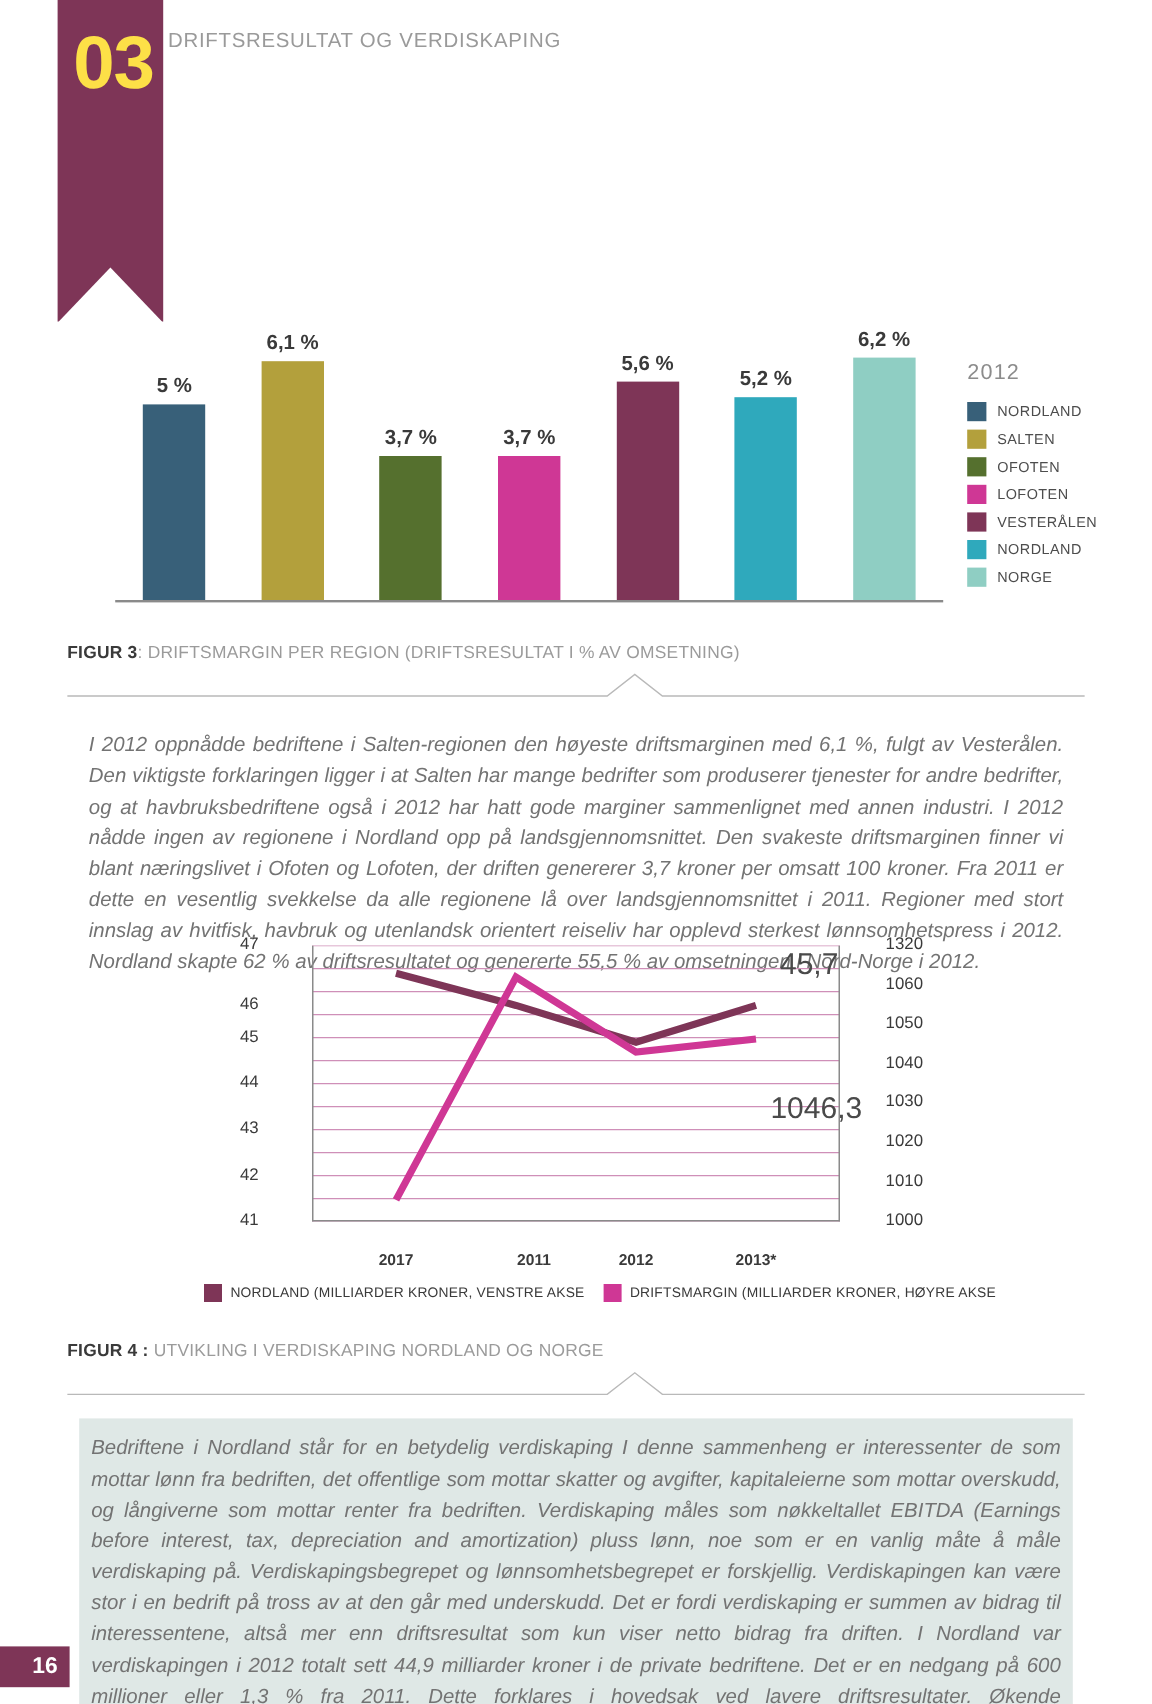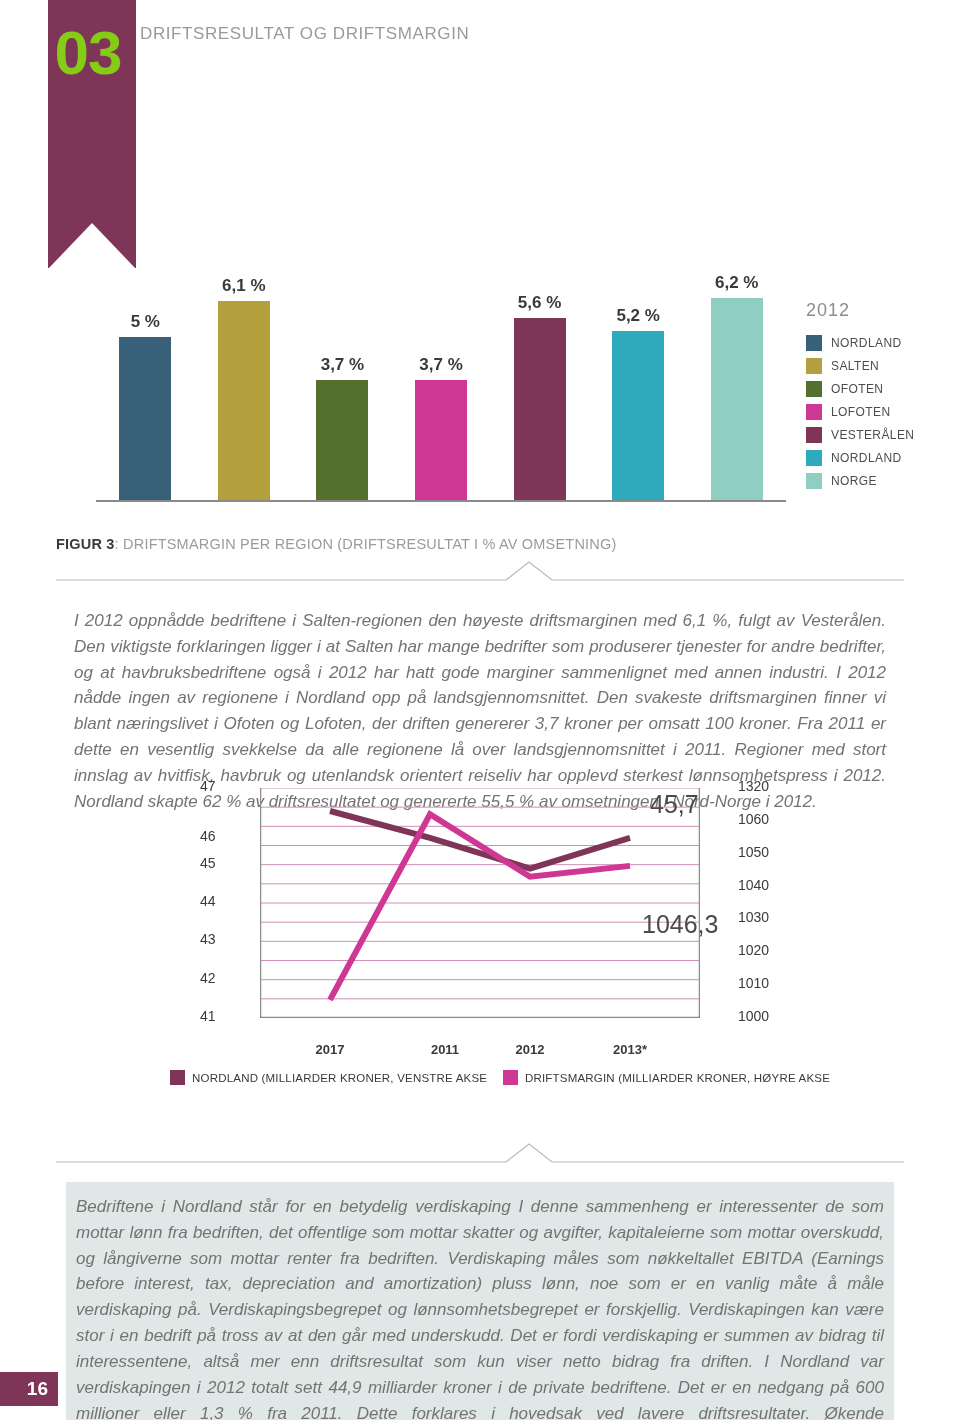--- a/index.html
+++ b/index.html
@@ -20,22 +20,22 @@
   }
   .ribbon::after {
     content: ""; position: absolute; left: 0; bottom: -1px;
     width: 0; height: 0;
     border-left: 44px solid transparent;
     border-right: 44px solid transparent;
     border-bottom: 46px solid #ffffff;
   }
   .ribbon-num {
     position: absolute; left: 0; top: 22px; width: 80px;
-    text-align: center;
-    font-size: 62px; font-weight: bold; color: #84cc16;
+    text-align: right;
+    font-size: 62px; font-weight: bold; color: #fde047;
     letter-spacing: -1px; line-height: 1;
   }
   .chapter-title {
     position: absolute; left: 140px; top: 24px;
     font-size: 17px; letter-spacing: 0.6px;
     color: #9a9a9a; font-weight: normal;
     white-space: nowrap;
   }
 
   
@@ -100,21 +100,21 @@
   }
 </style>
 </head>
 <body>
 
 <div class="page">
 
   <div class="ribbon">
     <div class="ribbon-num">03</div>
   </div>
-  <div class="chapter-title">DRIFTSRESULTAT OG DRIFTSMARGIN</div>
+  <div class="chapter-title">DRIFTSRESULTAT OG VERDISKAPING</div>
 
   <div class="barchart">
     <div class="bars" id="bars-container">
         <div class="barslot">
           <div class="bar" style="height: 71.4286%; background: rgb(56, 96, 121);">
             <div class="barlabel">5 %</div>
           </div>
         </div>
         <div class="barslot">
           <div class="bar" style="height: 87.1429%; background: rgb(179, 160, 60);">
@@ -253,20 +253,23 @@
     <div class="llegend-item" style="width:350px;">
       <span class="llegend-sw" style="background:#7e3557;"></span>
       <span class="llegend-tx">NORDLAND (MILLIARDER KRONER, VENSTRE AKSE</span>
     </div>
     <div class="llegend-item">
       <span class="llegend-sw" style="background:#cf3795;"></span>
       <span class="llegend-tx">DRIFTSMARGIN (MILLIARDER KRONER, HØYRE AKSE</span>
     </div>
   </div>
 
+  <div class="figcap" style="top:1118px;">
+    <b>FIGUR 4 :</b><span class="lt"> UTVIKLING I VERDISKAPING NORDLAND OG NORGE</span>
+  </div>
   <div class="caprule" style="top:1142px;">
     <svg width="848" height="24" viewBox="0 0 848 24">
       <path d="M0,20 L450,20 L473,2 L496,20 L848,20" fill="none" stroke="#b9b9b9" stroke-width="1.2"></path>
     </svg>
   </div>
 
   <div class="bodytext tintbox" style="left:66px; top:1182px; width:828px; padding:12px 10px 14px 10px;">Bedriftene i Nordland står for en betydelig verdiskaping I denne sammenheng er interessenter de som mottar lønn fra bedriften, det offentlige som mottar skatter og avgifter, kapitaleierne som mottar overskudd, og långiverne som mottar renter fra bedriften. Verdiskaping måles som nøkkeltallet EBITDA (Earnings before interest, tax, depreciation and amortization) pluss lønn, noe som er en vanlig måte å måle verdiskaping på.  Verdiskapingsbegrepet og lønnsomhetsbegrepet er forskjellig. Verdiskapingen kan være stor i en bedrift på tross av at den går med underskudd. Det er fordi verdiskaping er summen av bidrag til interessentene, altså mer enn driftsresultat som kun viser netto bidrag fra driften. I Nordland var verdiskapingen i 2012 totalt sett 44,9 milliarder kroner i de private bedriftene. Det er en nedgang på 600 millioner eller 1,3 % fra 2011. Dette forklares i hovedsak ved lavere driftsresultater. Økende lønnskostnader, økende avskrivninger og nedskrivninger motvirker noe av effekten som et betydelig fall i driftsmargin har. I 2012 hadde den norske fastlandsøkonomien en verdiskaping på 1 041,6 milliarder kroner, en nedgang på 1,7 % fra 2011. For hver hundre kroner som omsettes i Nordland, blir 35,8 kroner tilført interessentene som verdiskaping i 2012.</div>
 
   <div class="pagenum">16</div>
 

